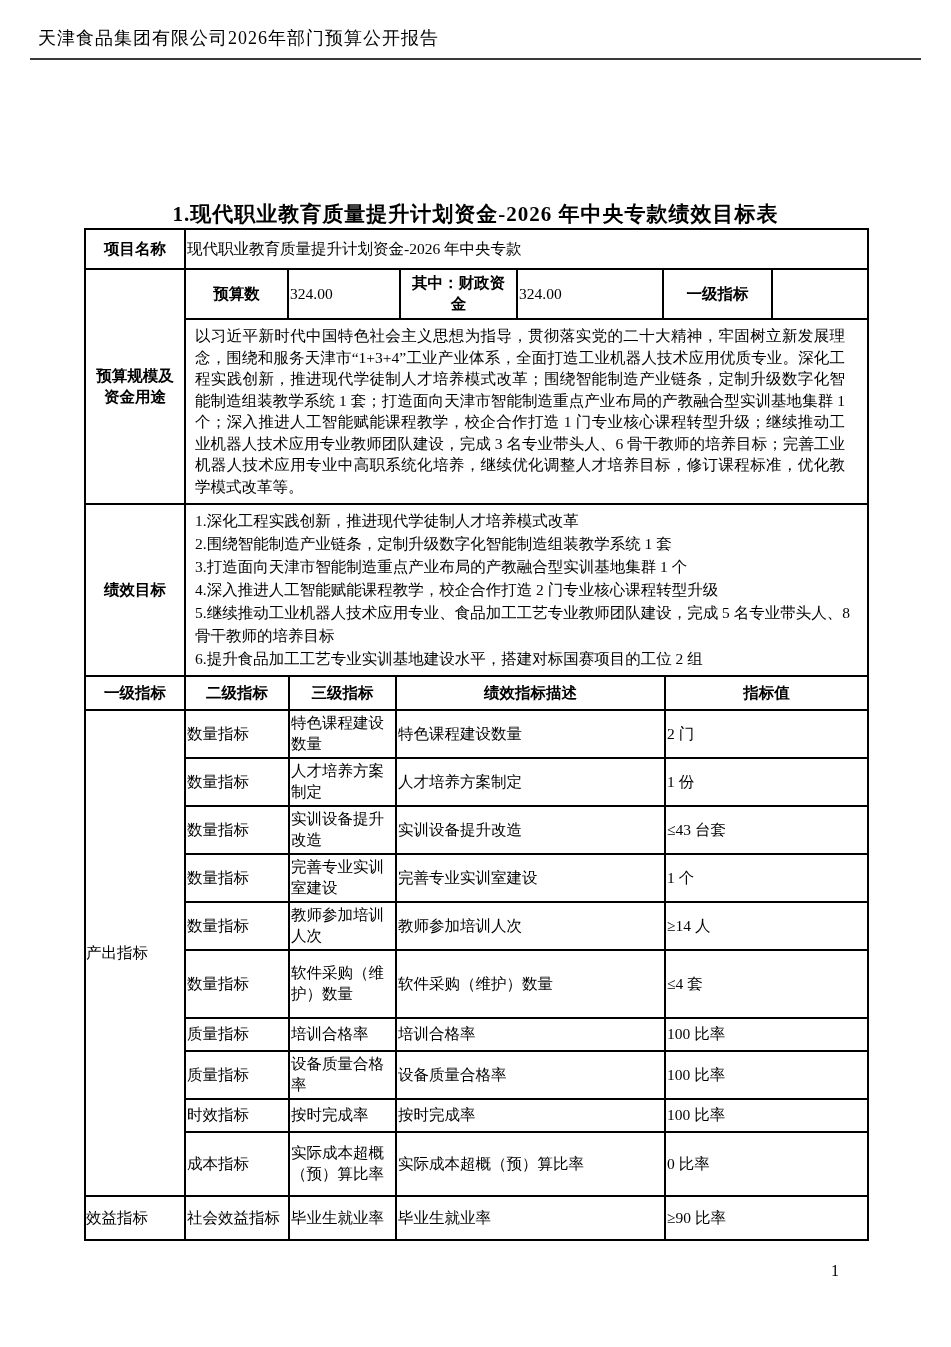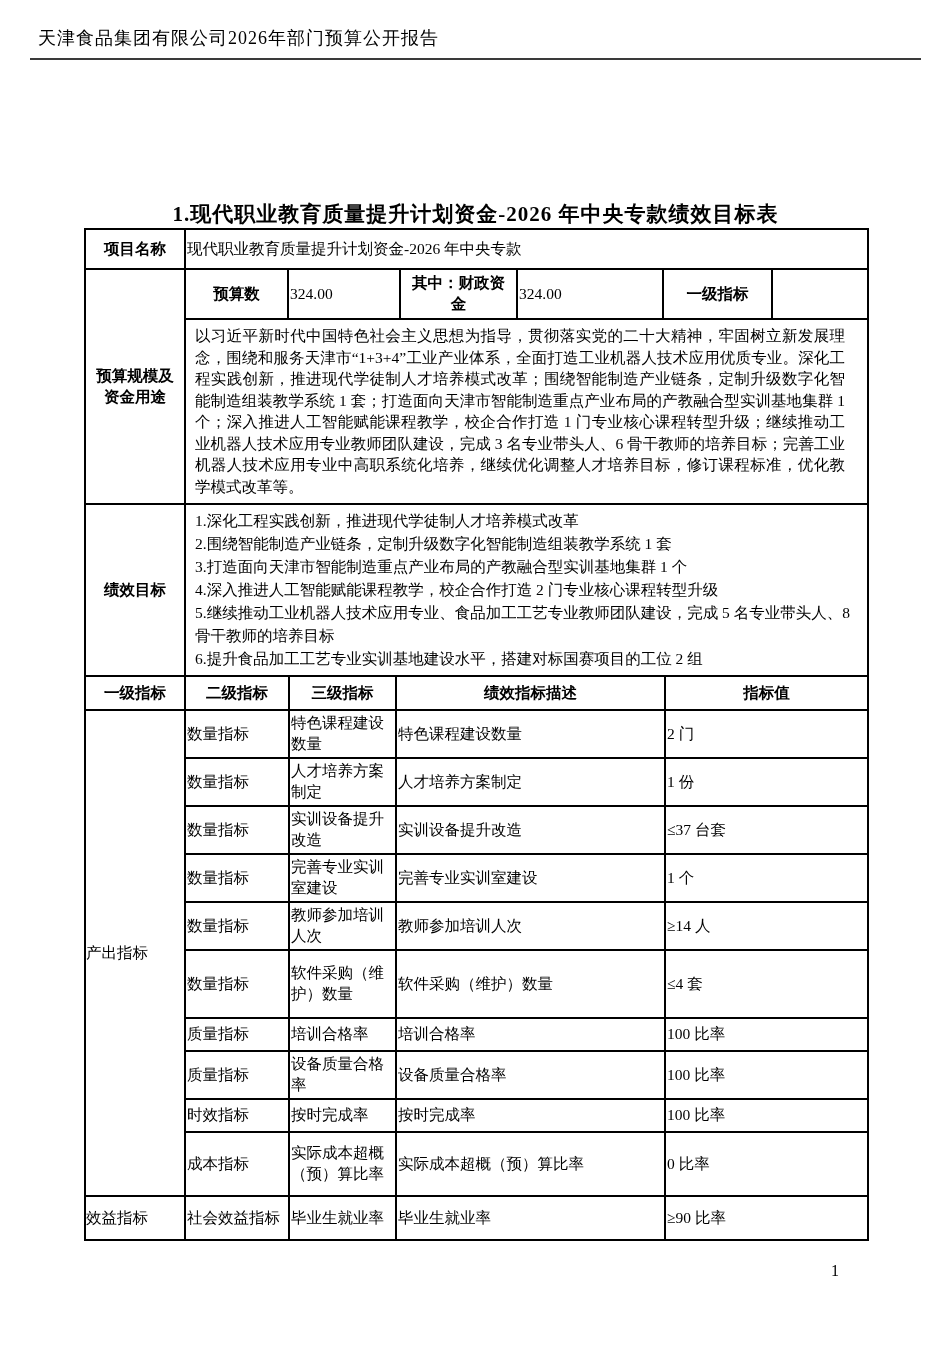--- a/index.html
+++ b/index.html
@@ -168,21 +168,21 @@
       <tr class="h43">
         <td class="txt">数量指标</td>
         <td class="txt">人才培养方案制定</td>
         <td class="txt">人才培养方案制定</td>
         <td class="txt">1 份</td>
       </tr>
       <tr class="h45">
         <td class="txt">数量指标</td>
         <td class="txt">实训设备提升改造</td>
         <td class="txt">实训设备提升改造</td>
-        <td class="txt">≤37 台套</td>
+        <td class="txt">≤43 台套</td>
       </tr>
       <tr class="h44">
         <td class="txt">数量指标</td>
         <td class="txt">完善专业实训室建设</td>
         <td class="txt">完善专业实训室建设</td>
         <td class="txt">1 个</td>
       </tr>
       <tr class="h44">
         <td class="txt">数量指标</td>
         <td class="txt">教师参加培训人次</td>

